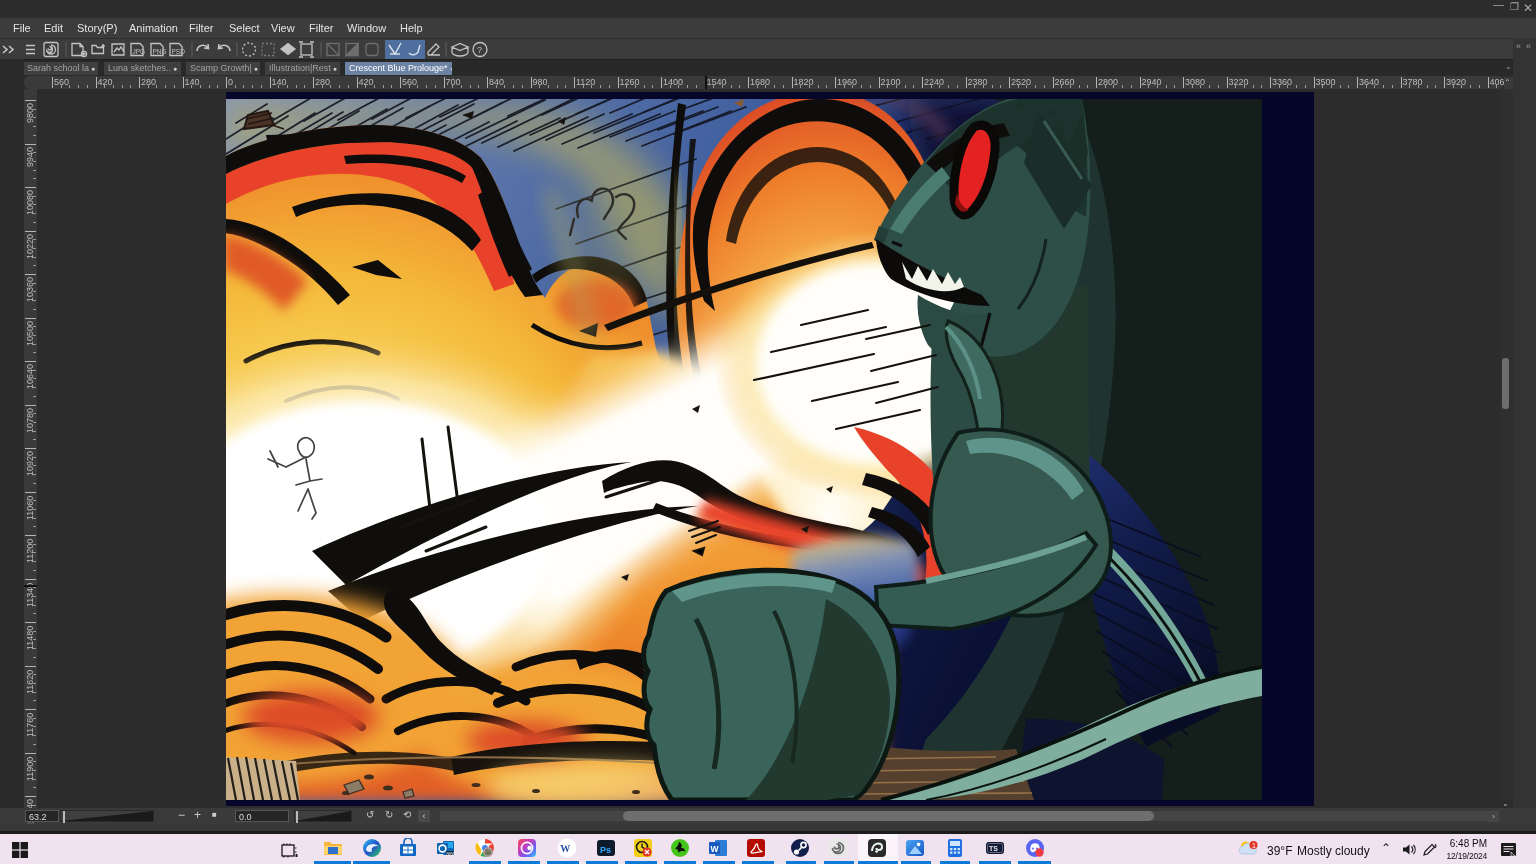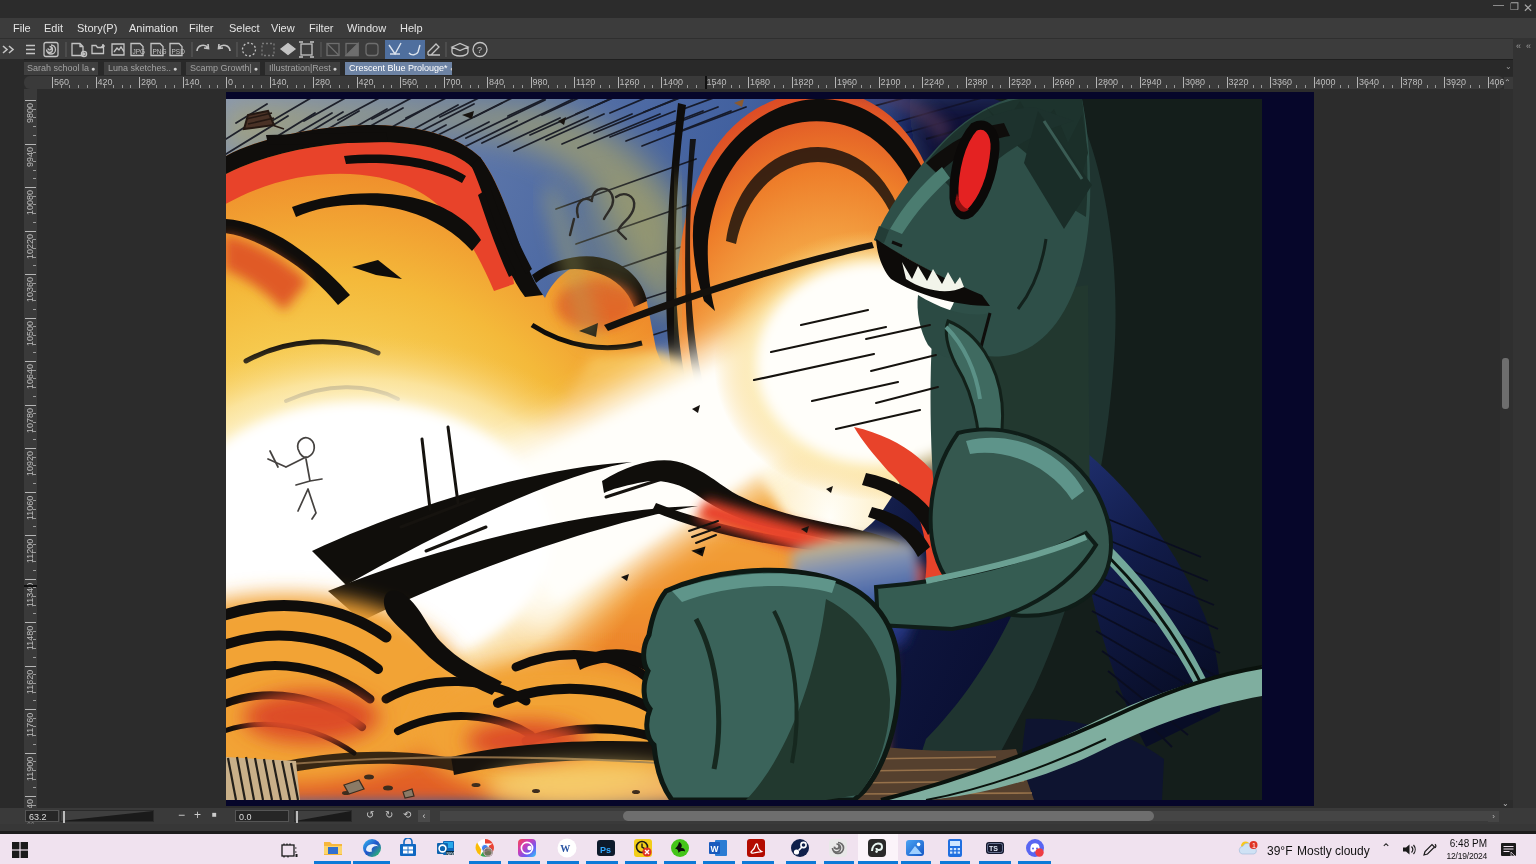--- a/index.html
+++ b/index.html
@@ -182,21 +182,21 @@
     <div class="rlbl" style="left:1074.0px;top:2px;">2800</div>
     <div style="position:absolute;left:1115.5px;top:1px;width:1px;height:11px;background:#b5b5b5"></div>
     <div class="rlbl" style="left:1117.5px;top:2px;">2940</div>
     <div style="position:absolute;left:1159.0px;top:1px;width:1px;height:11px;background:#b5b5b5"></div>
     <div class="rlbl" style="left:1161.0px;top:2px;">3080</div>
     <div style="position:absolute;left:1202.5px;top:1px;width:1px;height:11px;background:#b5b5b5"></div>
     <div class="rlbl" style="left:1204.5px;top:2px;">3220</div>
     <div style="position:absolute;left:1246.0px;top:1px;width:1px;height:11px;background:#b5b5b5"></div>
     <div class="rlbl" style="left:1248.0px;top:2px;">3360</div>
     <div style="position:absolute;left:1289.5px;top:1px;width:1px;height:11px;background:#b5b5b5"></div>
-    <div class="rlbl" style="left:1291.5px;top:2px;">4000</div>
+    <div class="rlbl" style="left:1291.5px;top:2px;">3500</div>
     <div style="position:absolute;left:1333.0px;top:1px;width:1px;height:11px;background:#b5b5b5"></div>
     <div class="rlbl" style="left:1335.0px;top:2px;">3640</div>
     <div style="position:absolute;left:1376.5px;top:1px;width:1px;height:11px;background:#b5b5b5"></div>
     <div class="rlbl" style="left:1378.5px;top:2px;">3780</div>
     <div style="position:absolute;left:1420.0px;top:1px;width:1px;height:11px;background:#b5b5b5"></div>
     <div class="rlbl" style="left:1422.0px;top:2px;">3920</div>
     <div style="position:absolute;left:1463.5px;top:1px;width:1px;height:11px;background:#b5b5b5"></div>
     <div class="rlbl" style="left:1465.5px;top:2px;">4060</div>
     <div style="position:absolute;left:36.7px;top:9px;width:1px;height:3px;background:#9a9a9a"></div>
     <div style="position:absolute;left:45.4px;top:9px;width:1px;height:3px;background:#9a9a9a"></div>

